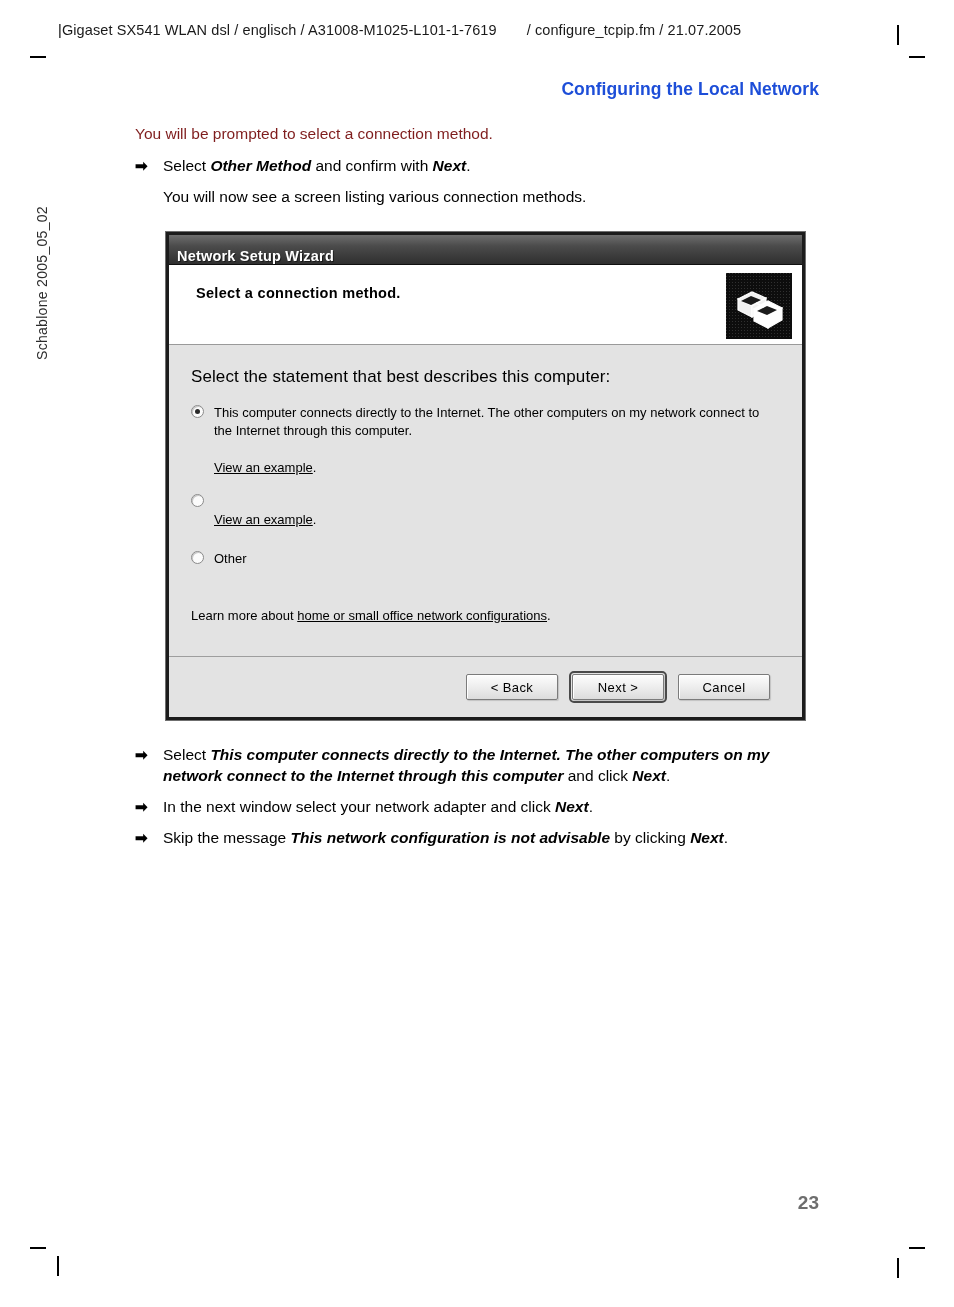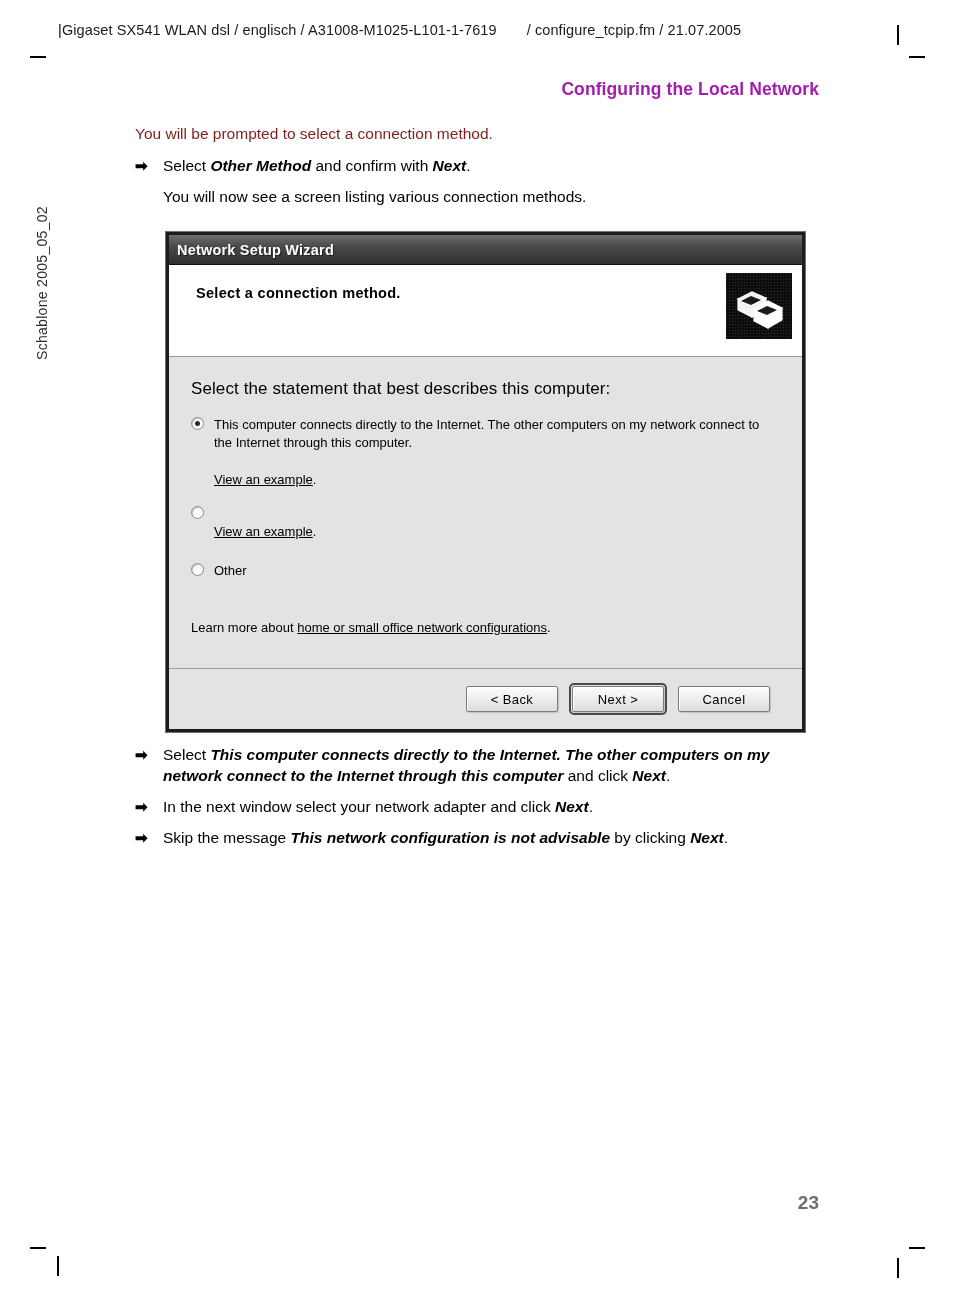--- a/index.html
+++ b/index.html
@@ -45,21 +45,21 @@
     white-space: nowrap;
   }
 
   
   .section-title {
     position: absolute;
     right: 135px;
     top: 79px;
     font-size: 17.5px;
     font-weight: bold;
-    color: #a21caf;
+    color: #1d4ed8;
     letter-spacing: 0.1px;
     white-space: nowrap;
   }
 
   
   .content { position: absolute; left: 135px; top: 124px; width: 690px; }
   .para {
     font-size: 15.5px;
     color: #7f1d1d;
     line-height: 1.32;
@@ -99,33 +99,33 @@
     width: 639px;
     border: 3px solid #1c1c1c;
     background: #e3e3e3;
     box-shadow: 0 0 0 1px #6f6f6f;
   }
   .titlebar {
     height: 30px;
     background: linear-gradient(to bottom, #6e6e6e 0%, #4b4b4b 38%, #2f2f2f 100%);
     border-bottom: 1px solid #101010;
     display: flex;
-    align-items: center;
+    align-items: flex-end;
     padding: 0 8px;
   }
   .titlebar .tb-text {
     color: #ffffff;
     font-size: 14.5px;
     font-weight: bold;
     letter-spacing: 0.2px;
     text-shadow: 1px 1px 0 #00000080;
   }
   .dlg-head {
     background: #ffffff;
-    height: 92px;
+    height: 80px;
     position: relative;
     border-bottom: 1px solid #9a9a9a;
     padding: 20px 0 0 27px;
   }
   .dlg-head .h-title {
     font-size: 14.5px;
     font-weight: bold;
     color: #000;
     letter-spacing: 0.3px;
   }

